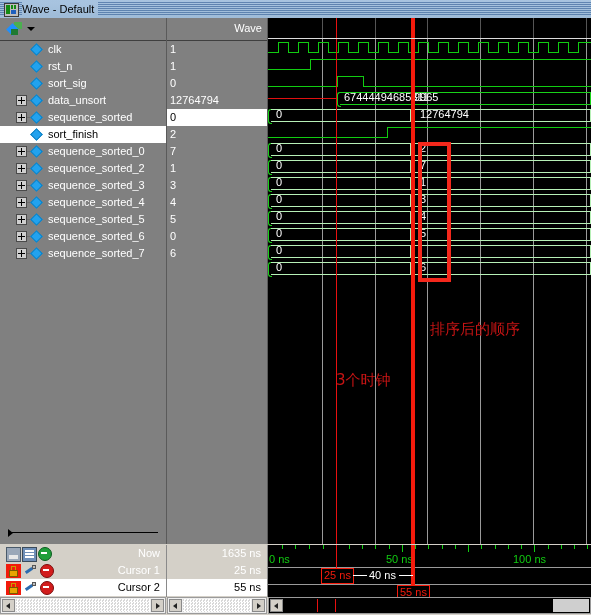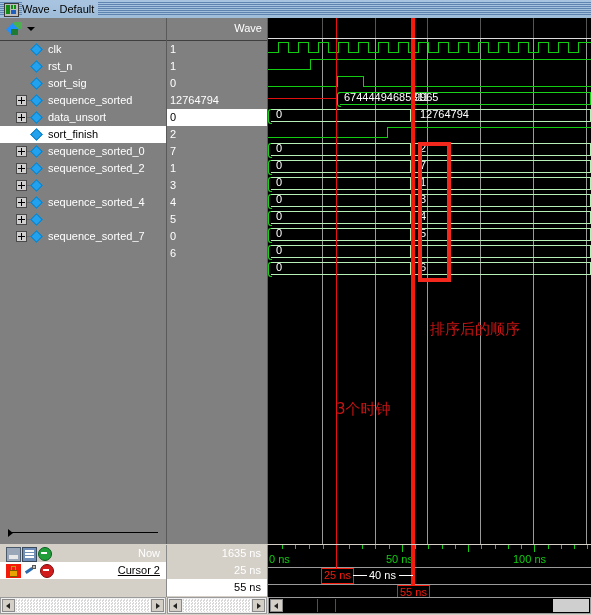--- a/index.html
+++ b/index.html
@@ -88,21 +88,21 @@
   
   .status{position:absolute;left:0;top:545px;width:591px;height:52px;background:#d4d0c8;}
   .st-names{position:absolute;left:0;top:0;width:166px;height:52px;background:#d4d0c8;
             border-right:1px solid #8a8a8a;}
   .st-vals{position:absolute;left:167px;top:0;width:100px;height:52px;background:#d4d0c8;
            border-right:1px solid #8a8a8a;}
   .st-wave{position:absolute;left:268px;top:0;width:323px;height:52px;background:#000;}
   .strow{position:relative;height:17px;line-height:17px;}
   .strow.sel{background:#fff;}
   .stlbl{position:absolute;right:6px;top:0;font-size:11px;color:#ffffff;}
-  .strow.sel .stlbl{color:#000;text-decoration:underline;}
+  .strow.sel .stlbl{color:#000;}
   .stval{position:absolute;right:6px;top:0;font-size:11px;color:#ffffff;}
   .strow.sel .stval{color:#000;}
   .ic{position:absolute;top:2px;width:13px;height:13px;}
   .ic-save{left:6px;background:#9aa7b8;border:1px solid #4a5a6a;}
   .ic-save::after{content:"";position:absolute;left:2px;top:7px;width:9px;height:4px;background:#e8e8e8;}
   .ic-note{left:22px;background:#6f8fb8;border:1px solid #3a4a5a;}
   .ic-note::after{content:"";position:absolute;left:2px;top:2px;width:9px;height:2px;background:#fff;
                   box-shadow:0 3px 0 #fff,0 6px 0 #fff;}
   .ic-add{left:38px;width:12px;height:12px;border-radius:50%;background:#1f9e3a;border:1px solid #0c5c20;}
   .ic-add::after{content:"";position:absolute;left:2px;top:4px;width:6px;height:2px;background:#fff;}
@@ -185,59 +185,67 @@
           <div class="nm">rst_n</div>
         </div>
         <div class="row">
           <div class="dia"></div>
           <div class="nm">sort_sig</div>
         </div>
         <div class="row">
           <div class="plus"></div>
           <div class="dash"></div>
           <div class="dia"></div>
+          <div class="nm">data_unsort</div>
+        </div>
+        <div class="row">
+          <div class="plus"></div>
+          <div class="dash"></div>
+          <div class="dia"></div>
           <div class="nm">sequence_sorted</div>
         </div>
-        <div class="row">
-          <div class="plus"></div>
-          <div class="dash"></div>
-          <div class="dia"></div>
-          <div class="nm">data_unsort</div>
-        </div>
         <div class="row sel">
           <div class="dia"></div>
           <div class="nm">sort_finish</div>
         </div>
         <div class="row">
           <div class="plus"></div>
           <div class="dash"></div>
           <div class="dia"></div>
           <div class="nm">sequence_sorted_0</div>
         </div>
         <div class="row">
           <div class="plus"></div>
           <div class="dash"></div>
           <div class="dia"></div>
           <div class="nm">sequence_sorted_2</div>
         </div>
         <div class="row">
           <div class="plus"></div>
           <div class="dash"></div>
           <div class="dia"></div>
+          <div class="nm">sequence_sorted_3</div>
         </div>
         <div class="row">
           <div class="plus"></div>
           <div class="dash"></div>
           <div class="dia"></div>
           <div class="nm">sequence_sorted_4</div>
         </div>
         <div class="row">
           <div class="plus"></div>
           <div class="dash"></div>
           <div class="dia"></div>
+          <div class="nm">sequence_sorted_5</div>
+        </div>
+        <div class="row">
+          <div class="plus"></div>
+          <div class="dash"></div>
+          <div class="dia"></div>
+          <div class="nm">sequence_sorted_6</div>
         </div>
         <div class="row">
           <div class="plus"></div>
           <div class="dash"></div>
           <div class="dia"></div>
           <div class="nm">sequence_sorted_7</div>
         </div>
       </div>
     <div class="listdrag">
         <b></b>
@@ -480,35 +488,47 @@
             <div class="bustxt" style="left:8px">0</div>
             <div class="chev" style="left:143px"></div>
             <div class="busbar lt" style="left:146px;width:177px;border-left:none"></div>
             <div class="bustxt" style="left:152px">6</div>
           </div>
         </div>
 
       <div class="annbox" style="left:150px;top:103px;width:33px;height:140px"></div>
 
       <div class="ann" style="left:162px;top:281px">排序后的顺序</div>
-      <div class="ann" style="left:68px;top:361px">3个时钟</div>
+      <div class="ann" style="left:68px;top:332px">3个时钟</div>
 
       <div class="cur1" style="left:68px;top:0;height:505px"></div>
       <div class="cur2" style="left:143px;top:0;height:505px"></div>
     </div>
   </div>
 
   <div class="status">
 
     <div class="st-names">
       <div class="strow">
         <div class="ic ic-save"></div>
         <div class="ic ic-note"></div>
         <div class="ic ic-add"></div>
         <div class="stlbl">Now</div>
+      </div>
+      <div class="strow">
+        <div class="ic ic-lock">
+            <s class="a"></s>
+            <s class="b"></s>
+          </div>
+        <div class="ic ic-wr">
+            <s class="h"></s>
+            <s class="t"></s>
+          </div>
+        <div class="ic ic-del"></div>
+        <div class="stlbl">Cursor 1</div>
       </div>
       <div class="strow sel">
         <div class="ic ic-lock">
             <s class="a"></s>
             <s class="b"></s>
           </div>
         <div class="ic ic-wr">
             <s class="h"></s>
             <s class="t"></s>
           </div>

